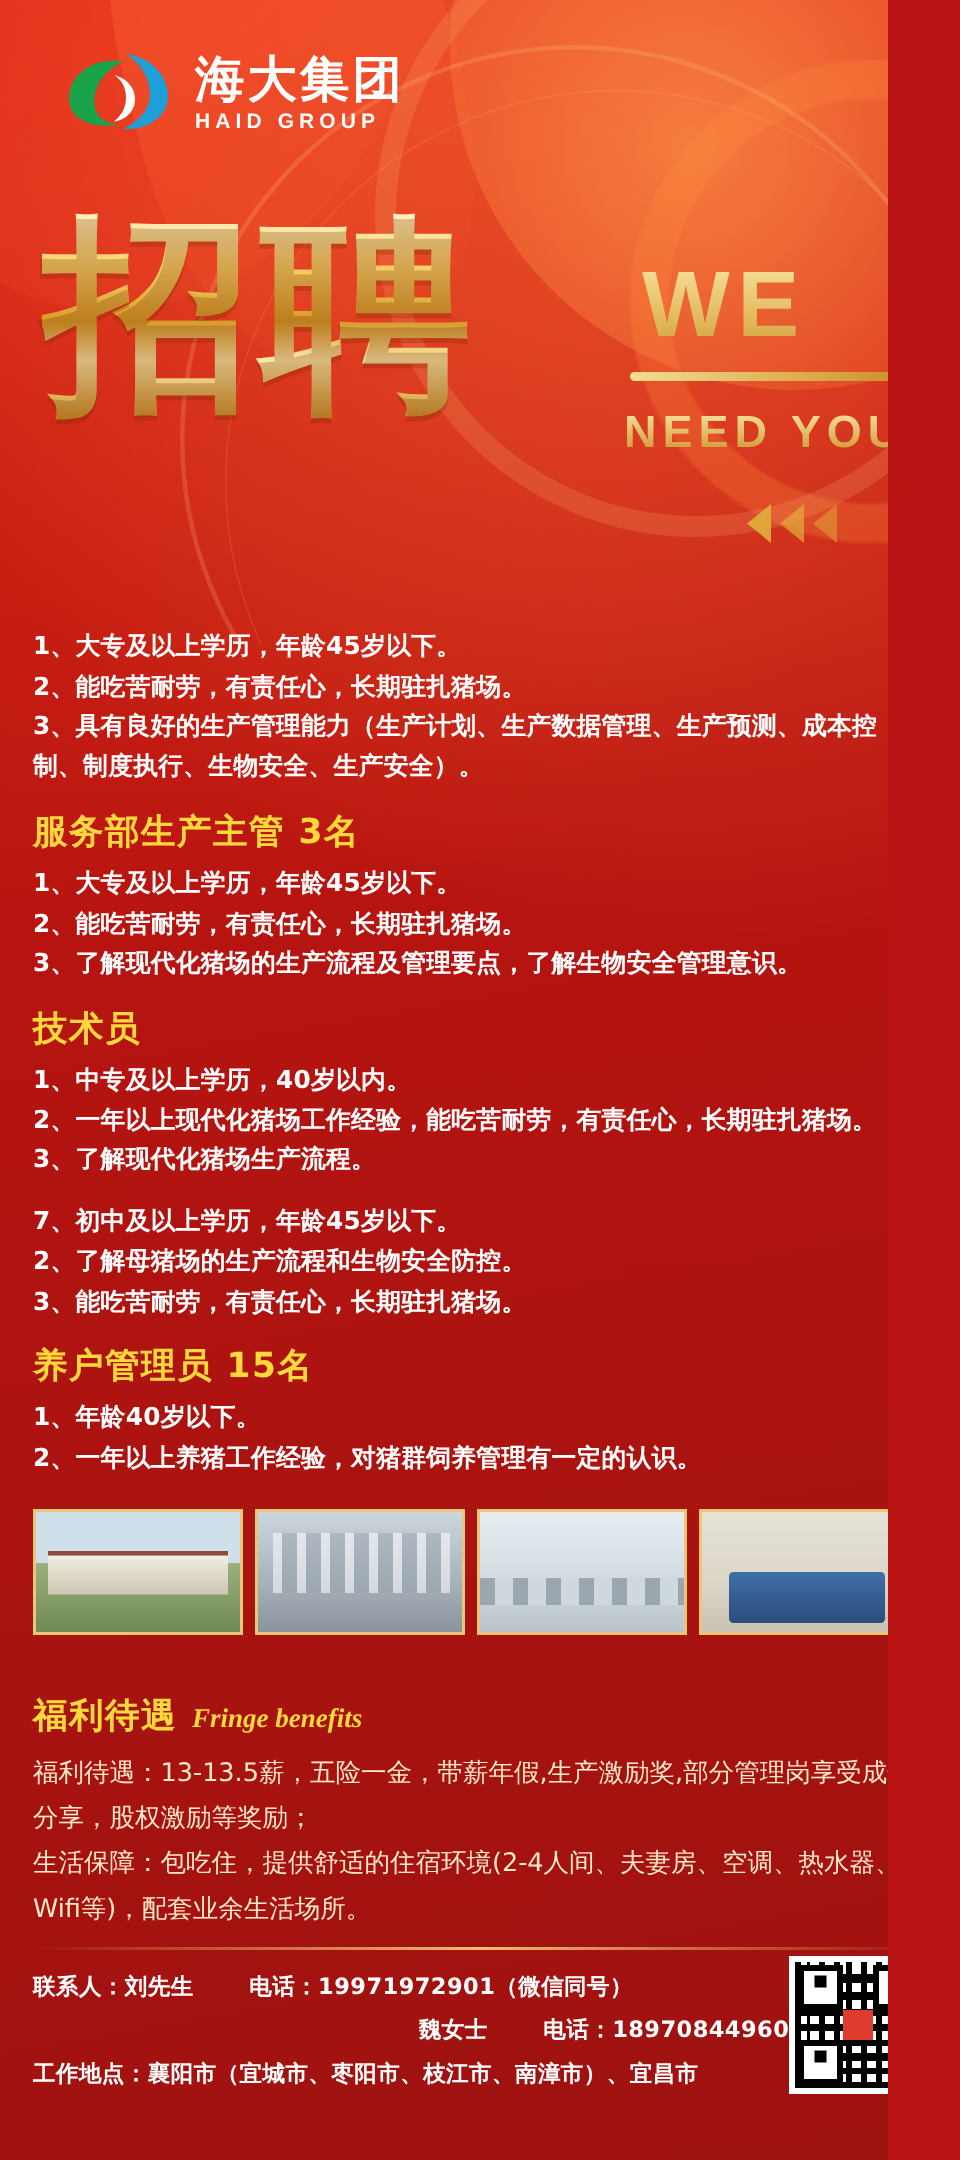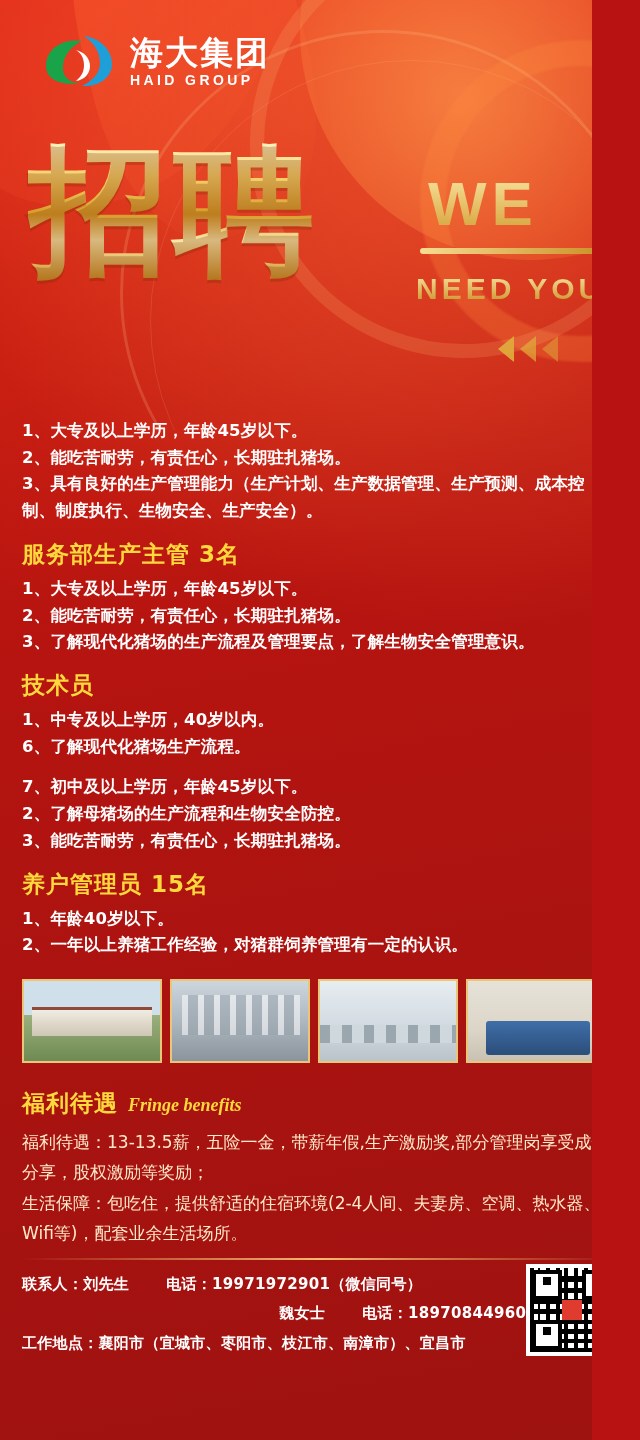--- a/index.html
+++ b/index.html
@@ -251,21 +251,21 @@
   .ph4::after {
     content: "";
     position: absolute; left: 18px; top: 40px;
     width: 104px; height: 34px;
     background: linear-gradient(180deg,#3f6ea8,#2b4e7a);
     border-radius: 3px;
   }
 
   
   .benefits {
-    padding: 12px 22px 0 22px;
+    padding: 25px 22px 0 22px;
   }
   .benefits-head {
     display: flex;
     align-items: baseline;
     gap: 10px;
     margin-bottom: 8px;
   }
   .benefits-cn {
     font-size: 23px;
     font-weight: bold;
@@ -402,21 +402,22 @@
     <div class="job">
       <div class="job-title">服务部生产主管  3名</div>
       <div class="job-line">1、大专及以上学历，年龄45岁以下。</div>
       <div class="job-line">2、能吃苦耐劳，有责任心，长期驻扎猪场。</div>
       <div class="job-line">3、了解现代化猪场的生产流程及管理要点，了解生物安全管理意识。</div>
     </div>
 
     <div class="job">
       <div class="job-title">技术员</div>
       <div class="job-line">1、中专及以上学历，40岁以内。</div>
-      <div class="job-line">6、了解现代化猪场生产流程。</div>
+      <div class="job-line">2、一年以上现代化猪场工作经验，能吃苦耐劳，有责任心，长期驻扎猪场。</div>
+      <div class="job-line">3、了解现代化猪场生产流程。</div>
     </div>
 
     <div class="job">
       <div class="job-line">7、初中及以上学历，年龄45岁以下。</div>
       <div class="job-line">2、了解母猪场的生产流程和生物安全防控。</div>
       <div class="job-line">3、能吃苦耐劳，有责任心，长期驻扎猪场。</div>
     </div>
 
     <div class="job">
       <div class="job-title">养户管理员 15名</div>

